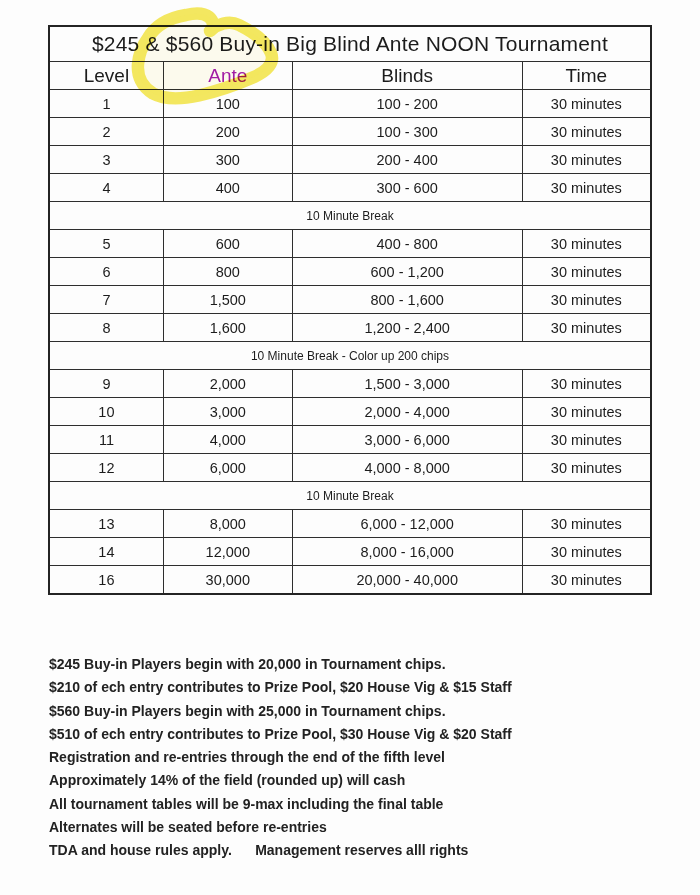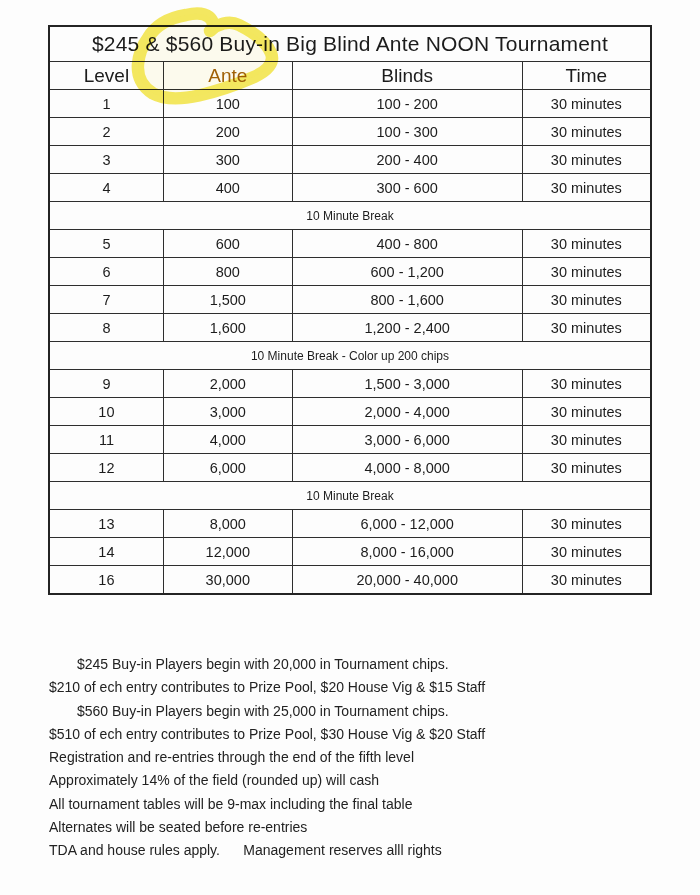--- a/index.html
+++ b/index.html
@@ -39,43 +39,43 @@
   .title-cell {
     height: 34px;
     font-size: 21px;
     letter-spacing: 0.2px;
   }
   .header-cell {
     height: 27px;
     font-size: 19px;
   }
   .header-ante {
-    color: #a16207; 
+    color: #a21caf; 
   }
   .data-row td {
     height: 27px;
     font-size: 14.5px;
   }
   .break-cell {
     height: 27px;
     font-size: 12px;
     font-weight: 700;
   }
   .notes {
     position: absolute;
     left: 49px;
     top: 653px;
     width: 610px;
     font-size: 14px;
     line-height: 23.3px;
     white-space: pre-wrap;
     color: #222222;
   }
-  .note { font-weight: 400; }
-  .note.bold { font-weight: 400; margin-left: 28px; }
+  .note { font-weight: 700; }
+  .note.bold { font-weight: 700; }
   .highlight {
     position: absolute;
     left: 0;
     top: 0;
     width: 700px;
     height: 895px;
     pointer-events: none;
     mix-blend-mode: multiply;
   }
 </style>

